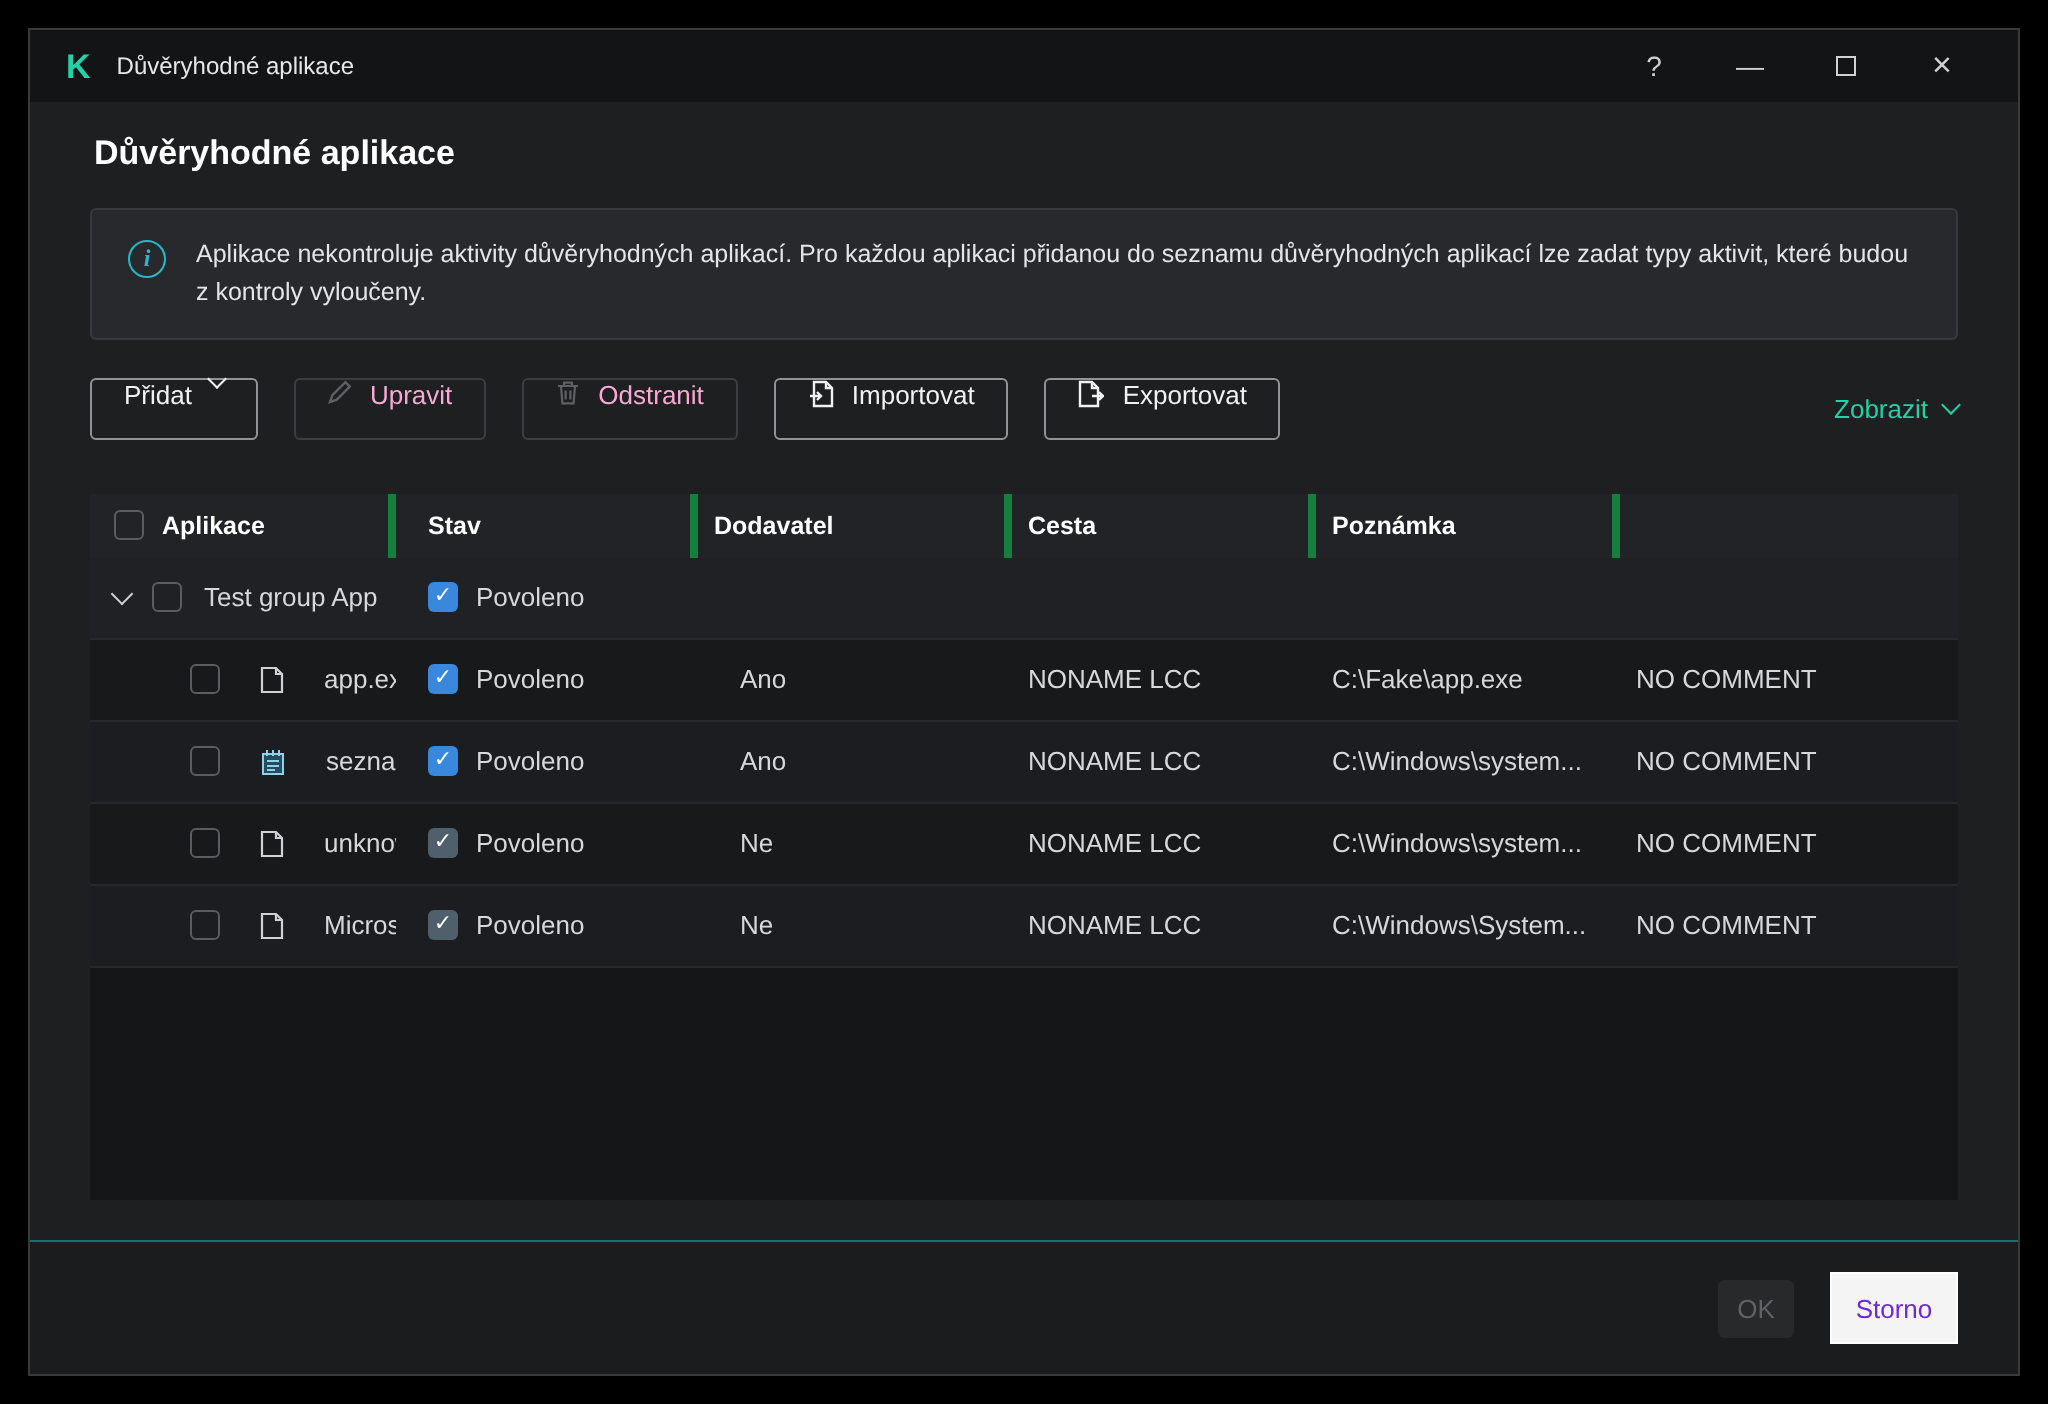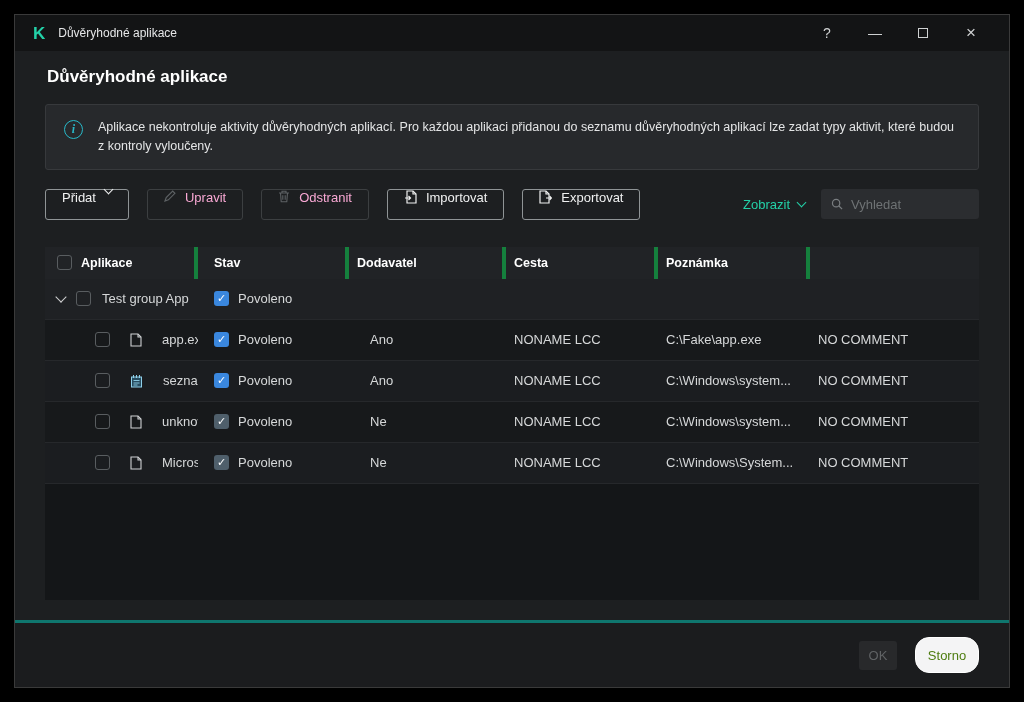--- a/index.html
+++ b/index.html
@@ -69,27 +69,27 @@
 
   .cb { width:15px; height:15px; border-radius:3px; display:inline-flex; align-items:center;
         justify-content:center; flex:none; cursor:pointer; }
   .cb.empty { border:1.5px solid #595d60; background:transparent; }
   .cb.checked { background:#3a87de; color:#fff; font-size:11px; line-height:1; }
   .cb.checked[data-variant="muted"] { background:#4f5f6b; }
   .stav-cell { gap:9px; }
   .fileicon { flex:none; display:inline-flex; }
 
   
-  .footer { position:absolute; left:0; right:0; bottom:0; height:67px; border-top:3px solid #0f766e;
+  .footer { position:absolute; left:0; right:0; bottom:0; height:67px; border-top:1px solid #0f766e;
             background:#1b1c1e; display:flex; align-items:center; justify-content:flex-end;
             padding:0 30px; gap:18px; }
   .btn-ok { width:38px; height:29px; background:#28292b; color:#606365; border:0; border-radius:3px;
             font-size:13px; font-family:"Liberation Sans", sans-serif; }
-  .btn-cancel { width:64px; height:36px; background:#f4f4f5; color:#4d7c0f; border:1px solid #ffffff;
-                border-radius:14px; font-size:13px; font-family:"Liberation Sans", sans-serif; cursor:pointer; }
+  .btn-cancel { width:64px; height:36px; background:#f4f4f5; color:#6d28d9; border:1px solid #ffffff;
+                border-radius:0; font-size:13px; font-family:"Liberation Sans", sans-serif; cursor:pointer; }
 </style>
 </head>
 <body>
 
 <div class="window">
 
   <div class="titlebar">
     <span class="logo">K</span>
     <span class="tb-title">Důvěryhodné aplikace</span>
     <div class="tb-controls">
@@ -138,27 +138,20 @@
             <path d="M1 1h6l3 3v9H1z" fill="none" stroke="#f0f1f1" stroke-width="1.2"></path>
             <path d="M7 1v3h3" fill="none" stroke="#f0f1f1" stroke-width="1.2"></path>
             <path d="M7 8h5M10.5 6l2 2-2 2" fill="none" stroke="#f0f1f1" stroke-width="1.2"></path>
           </svg>
         <span>Exportovat</span>
       </button>
       <span class="view-link">
         <span>Zobrazit</span>
         <span class="chev"></span>
       </span>
-      <div class="search">
-        <svg width="14" height="14" viewBox="0 0 14 14">
-            <circle cx="6" cy="6" r="4.3" fill="none" stroke="#7a7e81" stroke-width="1.4"></circle>
-            <path d="M9.3 9.3L13 13" stroke="#7a7e81" stroke-width="1.4"></path>
-          </svg>
-        <input type="text" placeholder="Vyhledat" style="">
-      </div>
     </div>
 
     <div class="table">
 
       <div class="grid thead">
         <div class="th first">
             <span class="cb empty"></span>
           </div>
         <div class="th line">Aplikace</div>
         <div class="th line pad16">Stav</div>

